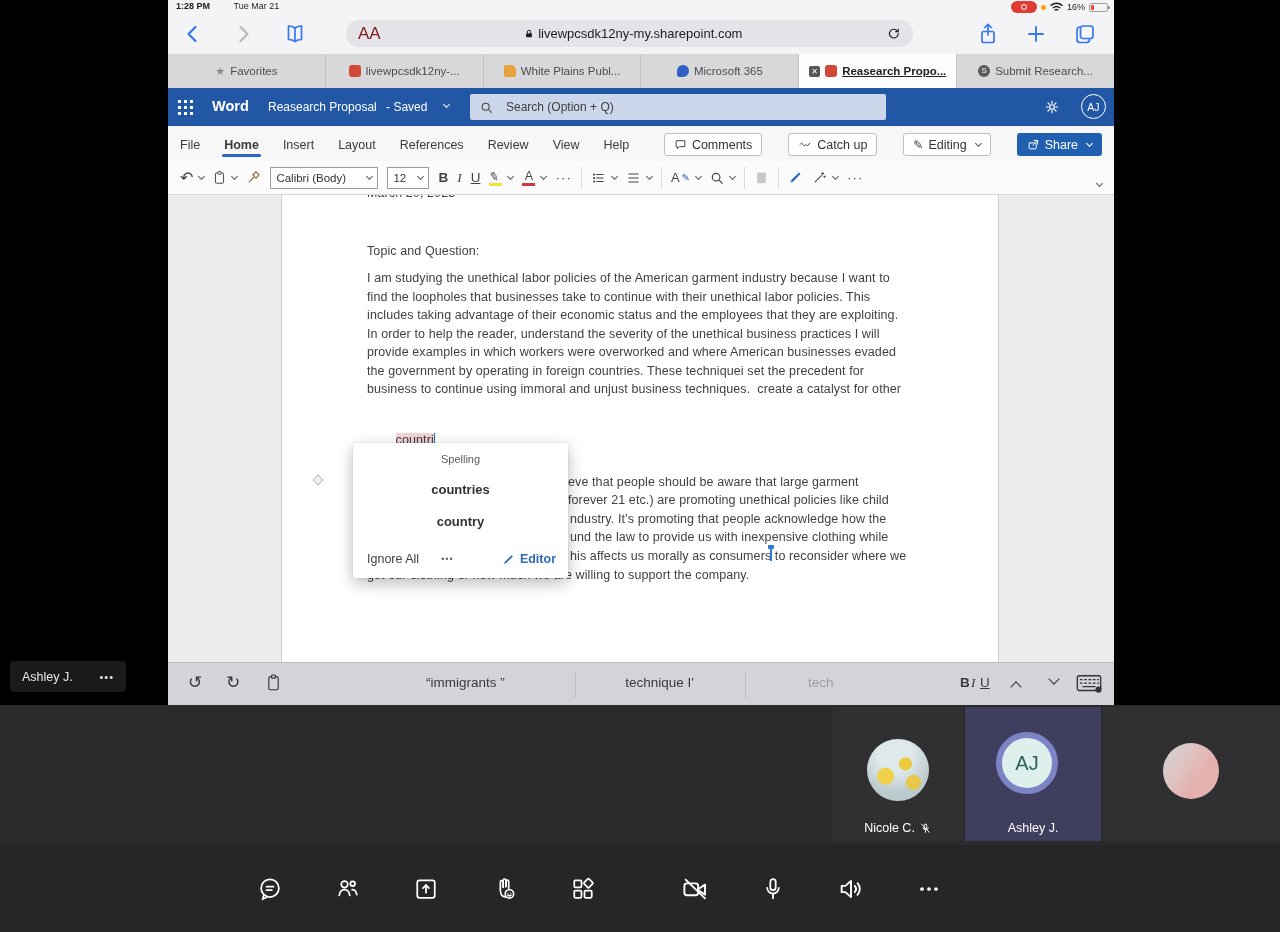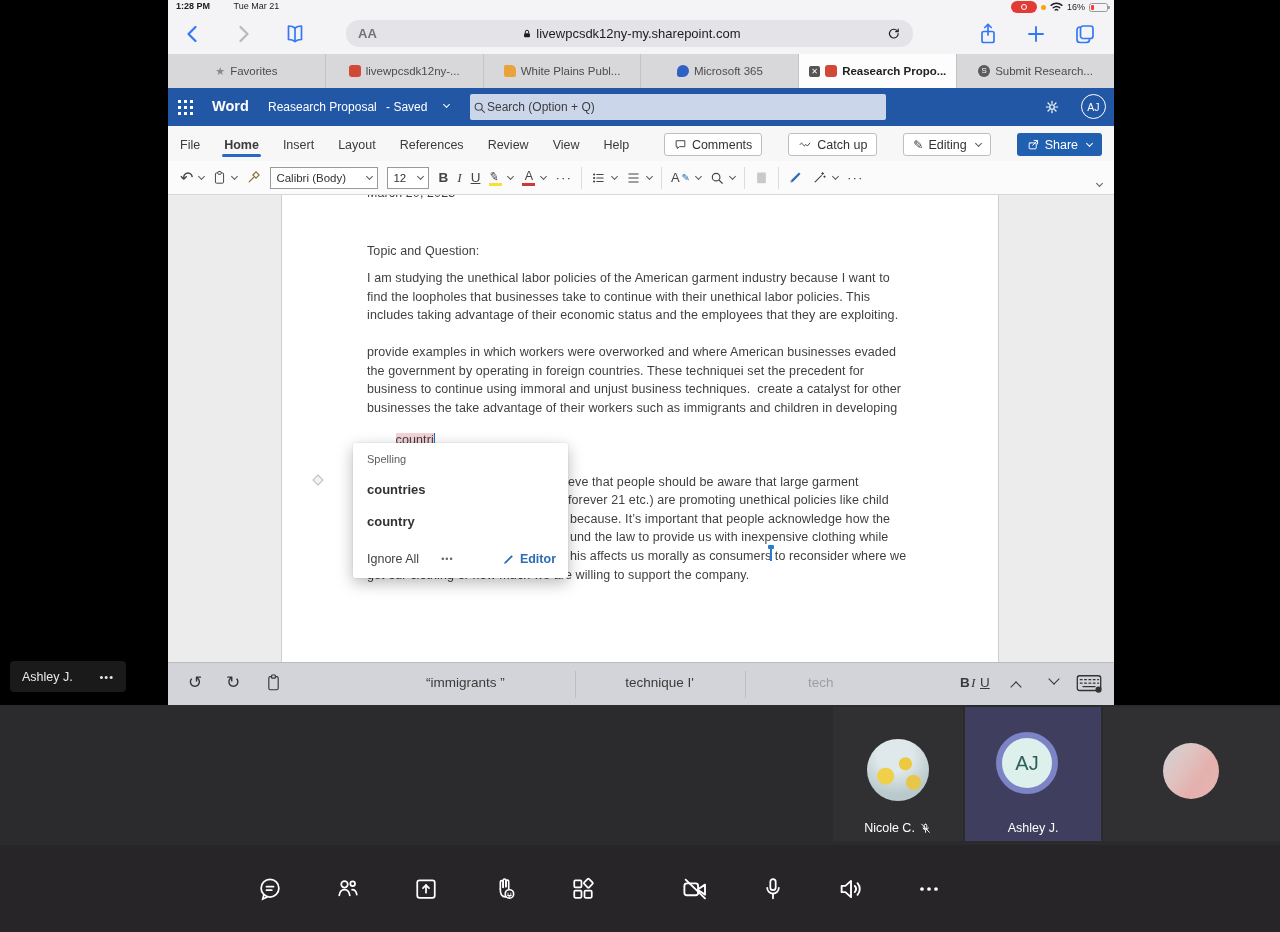--- a/index.html
+++ b/index.html
@@ -26,21 +26,21 @@
   .sftb{position:absolute;left:0;top:14px;width:100%;height:40px;background:#f4f3f5;}
   .urlpill{position:absolute;left:178px;top:6px;width:567px;height:27px;background:#e4e3e7;border-radius:13px;display:flex;align-items:center;padding:0 12px;}
   .urltxt{flex:1;text-align:center;font-size:13px;color:#1c1c1e;display:flex;align-items:center;justify-content:center;gap:4px;}
   
   .tabbar{position:absolute;left:0;top:54px;width:100%;height:34px;background:#d8d7da;display:flex;}
   .stab{flex:1;display:flex;align-items:center;justify-content:center;gap:5px;font-size:11.5px;color:#4c4c4e;border-right:1px solid #c4c3c6;overflow:hidden;white-space:nowrap;}
   .stab.active{background:#fdfdfd;color:#222;}
   .ticon{width:12px;height:12px;border-radius:3px;flex:0 0 auto;}
   
   .wordbar{position:absolute;left:0;top:88px;width:100%;height:38px;background:#2257a6;color:#fff;}
-  .wsearch{position:absolute;left:302px;top:6px;width:416px;height:26px;background:#ccd6ea;border-radius:2px;display:flex;align-items:center;gap:1px;padding:0 3px;font-size:12px;color:#3d3d3d;}
+  .wsearch{position:absolute;left:302px;top:6px;width:416px;height:26px;background:#ccd6ea;border-radius:2px;display:flex;align-items:center;gap:13px;padding:0 10px;font-size:12px;color:#3d3d3d;}
   .avatar{position:absolute;right:8px;top:6px;width:25px;height:25px;border:1.5px solid #fff;border-radius:50%;display:flex;align-items:center;justify-content:center;font-size:10.5px;color:#fff;}
   
   .ribbon{position:absolute;left:0;top:126px;width:100%;height:35px;background:#f7f7f8;display:flex;align-items:center;font-size:12.5px;color:#3b3b3b;}
   .rtab{padding:9px 12px 7px;position:relative;cursor:default;}
   .rtab.active{font-weight:bold;}
   .rtab.active::after{content:"";position:absolute;left:10px;right:10px;bottom:2px;height:3px;background:#2b68c5;border-radius:2px;}
   .rbtns{position:absolute;right:12px;top:7px;display:flex;gap:26px;}
   .obtn{height:23px;border:1px solid #bfbfc2;background:#fff;border-radius:3px;display:flex;align-items:center;gap:5px;padding:0 9px;font-size:12.5px;color:#333;}
   .bbtn{height:23px;background:#2160b0;border-radius:3px;display:flex;align-items:center;gap:5px;padding:0 10px;font-size:12.5px;color:#fff;}
   
@@ -51,21 +51,21 @@
   
   .canvas{position:absolute;left:0;top:195px;width:100%;height:467px;background:#ececed;z-index:1;}
   .page{position:absolute;left:113px;top:0;width:718px;height:467px;background:#fff;border-left:1px solid #cfcfcf;border-right:1px solid #cfcfcf;}
   .dline{position:absolute;white-space:pre;font-size:12.5px;color:#3f3f3f;letter-spacing:.1px;}
   .missp{background:#f4d3d8;text-decoration:underline;text-decoration-style:wavy;text-decoration-color:#d23f3f;text-decoration-thickness:1px;}
   .caret{display:inline-block;width:1.5px;height:13px;background:#1a6fc9;vertical-align:-2px;}
   .diamond{position:absolute;width:8px;height:8px;border:1px solid #bdbdbd;transform:rotate(45deg);background:#f2f2f2;}
   .ccaret{position:absolute;width:2px;height:13px;background:#2b7cd3;z-index:2;}
   .ccaret::before{content:"";position:absolute;left:-2px;top:-3px;width:6px;height:4px;background:#2b7cd3;border-radius:1px;}
   
-  .popup{position:absolute;left:185px;top:443px;width:215px;height:135px;background:#fff;border-radius:2px;box-shadow:0 5px 16px rgba(0,0,0,.28),0 0 2px rgba(0,0,0,.12);z-index:6;padding:10px 14px;}
+  .popup{position:absolute;left:185px;top:443px;width:215px;height:135px;background:#fff;border-radius:2px;box-shadow:0 5px 16px rgba(0,0,0,.28),0 0 2px rgba(0,0,0,.12);z-index:6;padding:10px 14px;text-align:center;}
   .pop-title{font-size:11px;color:#5c5c5c;}
   .pop-sug{font-size:13px;font-weight:bold;color:#333;margin-top:17px;}
   .pop-foot{position:absolute;left:14px;right:12px;bottom:12px;display:flex;align-items:center;font-size:12.5px;color:#444;}
   .pop-editor{margin-left:auto;display:flex;align-items:center;gap:5px;color:#2e6bb8;font-weight:bold;font-size:12.5px;}
   
   .kbar{position:absolute;left:0;top:662px;width:100%;height:43px;background:#d3d4d9;border-top:1px solid #bcbcbf;color:#333;z-index:7;}
   .kdiv{position:absolute;top:8px;width:1px;height:27px;background:#bfbfc3;}
   .ksug{position:absolute;top:12px;font-size:13.5px;color:#3a3a3a;white-space:nowrap;}
   
   .strip{position:absolute;left:0;top:705px;width:1280px;height:140px;background:#2b2b2d;}
@@ -214,21 +214,21 @@
           <path d="M13.5 5l-7 7 7 7"></path>
         </svg>
       <svg class="abs" style="left:64px;top:8px;" width="22" height="24" viewBox="0 0 22 24" fill="none" stroke="#b9b8bc" stroke-width="2.2" stroke-linecap="round" stroke-linejoin="round">
           <path d="M8.5 5l7 7-7 7"></path>
         </svg>
       <svg class="abs" style="left:115px;top:7px;" width="24" height="26" viewBox="0 0 24 24" fill="none" stroke="#3478f6" stroke-width="1.7" stroke-linejoin="round">
           <path d="M12 6c-1.6-1.3-3.6-2-6.5-2v13.5c2.9 0 4.9.7 6.5 2 1.6-1.3 3.6-2 6.5-2V4c-2.9 0-4.9.7-6.5 2z"></path>
           <line x1="12" y1="6" x2="12" y2="19.5"></line>
         </svg>
       <div class="urlpill">
-        <span style="font-size:13px;color:#737373;font-weight:bold;">AA</span>
+        <span style="font-size:17px;color:#7f1d1d;">AA</span>
         <span class="urltxt">
           <svg width="10" height="12" viewBox="0 0 24 24" fill="#1c1c1e">
               <rect x="5" y="10" width="14" height="10" rx="2"></rect>
               <path d="M8 10V7a4 4 0 0 1 8 0v3" fill="none" stroke="#1c1c1e" stroke-width="2.4"></path>
             </svg>
           <span>livewpcsdk12ny-my.sharepoint.com</span>
         </span>
         <svg width="15" height="15" viewBox="0 0 24 24" fill="none" stroke="#1c1c1e" stroke-width="1.8" stroke-linecap="round">
             <path d="M18.5 8.5A7 7 0 1 0 19.5 12"></path>
             <path d="M19.5 5v4h-4"></path>
@@ -262,21 +262,21 @@
         <span class="ticon" style="background:#e8a33d;border-radius:2px 5px 2px 2px;"></span>
         <span>White Plains Publ...</span>
       </div>
       <div class="stab">
         <span class="ticon" style="background:#3160c4;border-radius:50% 50% 50% 20%;"></span>
         <span>Microsoft 365</span>
       </div>
       <div class="stab active">
         <span style="width:11px;height:11px;background:#555;color:#fff;font-size:8px;line-height:11px;text-align:center;border-radius:2px;">✕</span>
         <span class="ticon" style="background:#d14836;"></span>
-        <span style="font-weight:bold;">Reasearch Propo...</span>
+        <span style="font-weight:bold;text-decoration:underline;">Reasearch Propo...</span>
       </div>
       <div class="stab" style="border-right:none;">
         <span class="ticon" style="background:#5a5a5e;border-radius:50%;color:#fff;font-size:8px;line-height:12px;text-align:center;">S</span>
         <span>Submit Research...</span>
       </div>
     </div>
 
     <div class="wordbar">
       <svg class="abs" style="left:10px;top:12px;" width="15" height="15" viewBox="0 0 15 15" fill="#fff">
           <rect x="0" y="0" width="3" height="3"></rect>
@@ -448,33 +448,33 @@
 
     <div class="canvas">
       <div class="page"></div>
 
       <div class="dline" style="left:199px;top:-9px;">March 20, 2023</div>
       <div class="dline" style="left:199px;top:49px;">Topic and Question:</div>
 
       <div class="dline" style="left:199px;top:76px;">I am studying the unethical labor policies of the American garment industry because I want to</div>
       <div class="dline" style="left:199px;top:113px;">includes taking advantage of their economic status and the employees that they are exploiting.</div>
       <div class="dline" style="left:199px;top:94.5px;">find the loopholes that businesses take to continue with their unethical labor policies. This</div>
+      <div class="dline" style="left:199px;top:131.5px;">In order to help the reader, understand the severity of the unethical business practices I will</div>
       <div class="dline" style="left:199px;top:150px;">provide examples in which workers were overworked and where American businesses evaded</div>
       <div class="dline" style="left:199px;top:168.5px;">the government by operating in foreign countries. These techniquei set the precedent for</div>
       <div class="dline" style="left:199px;top:187px;">business to continue using immoral and unjust business techniques.  create a catalyst for other</div>
-      <div class="dline" style="left:199px;top:205.5px;">businesses the take advantage of their workers such as immigrants and children in developing</div>
       <div class="dline" style="left:199px;top:224px;">
         <span class="missp">countri</span><span class="caret"></span>
       </div>
 
       <div class="diamond" style="left:146px;top:281px;"></div>
 
       <div class="dline" style="left:400px;top:279.5px;text-align:right;">eve that people should be aware that large garment</div>
       <div class="dline" style="left:400px;top:298px;">forever 21 etc.) are promoting unethical policies like child</div>
-      <div class="dline" style="left:402px;top:316.5px;">because. It’s important that people acknowledge how the</div>
+      <div class="dline" style="left:402px;top:316.5px;">ndustry. It’s promoting that people acknowledge how the</div>
       <div class="dline" style="left:402px;top:335px;">und the law to provide us with inexpensive clothing while</div>
       <div class="dline" style="left:402px;top:353.5px;">his affects us morally as consumers to reconsider where we</div>
       <div class="dline" style="left:199px;top:372.5px;">get our clothing or how much we are willing to support the company.</div>
 
       <div class="ccaret" style="left:602px;top:353px;"></div>
     </div>
 
     <div class="popup">
       <div class="pop-title">Spelling</div>
       <div class="pop-sug">countries</div>

